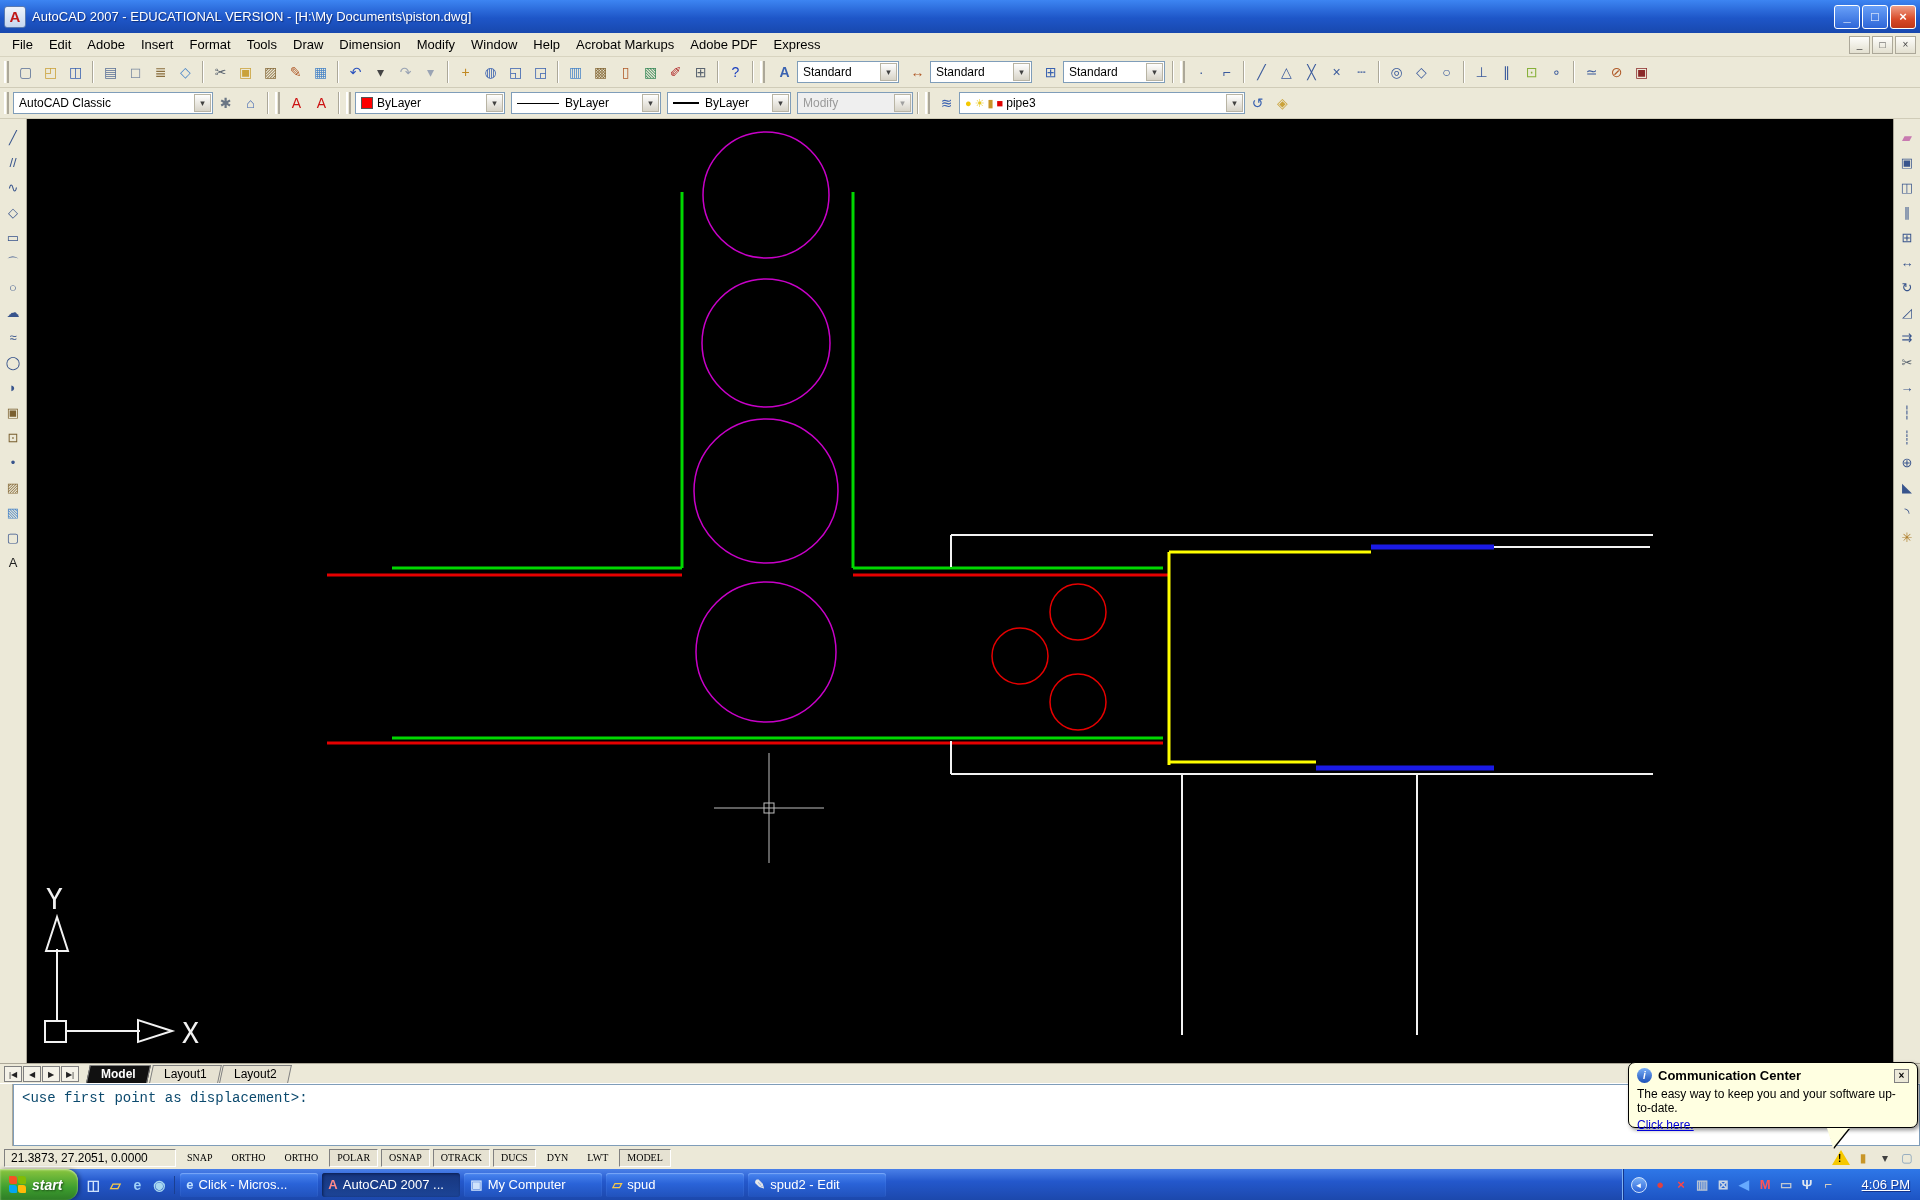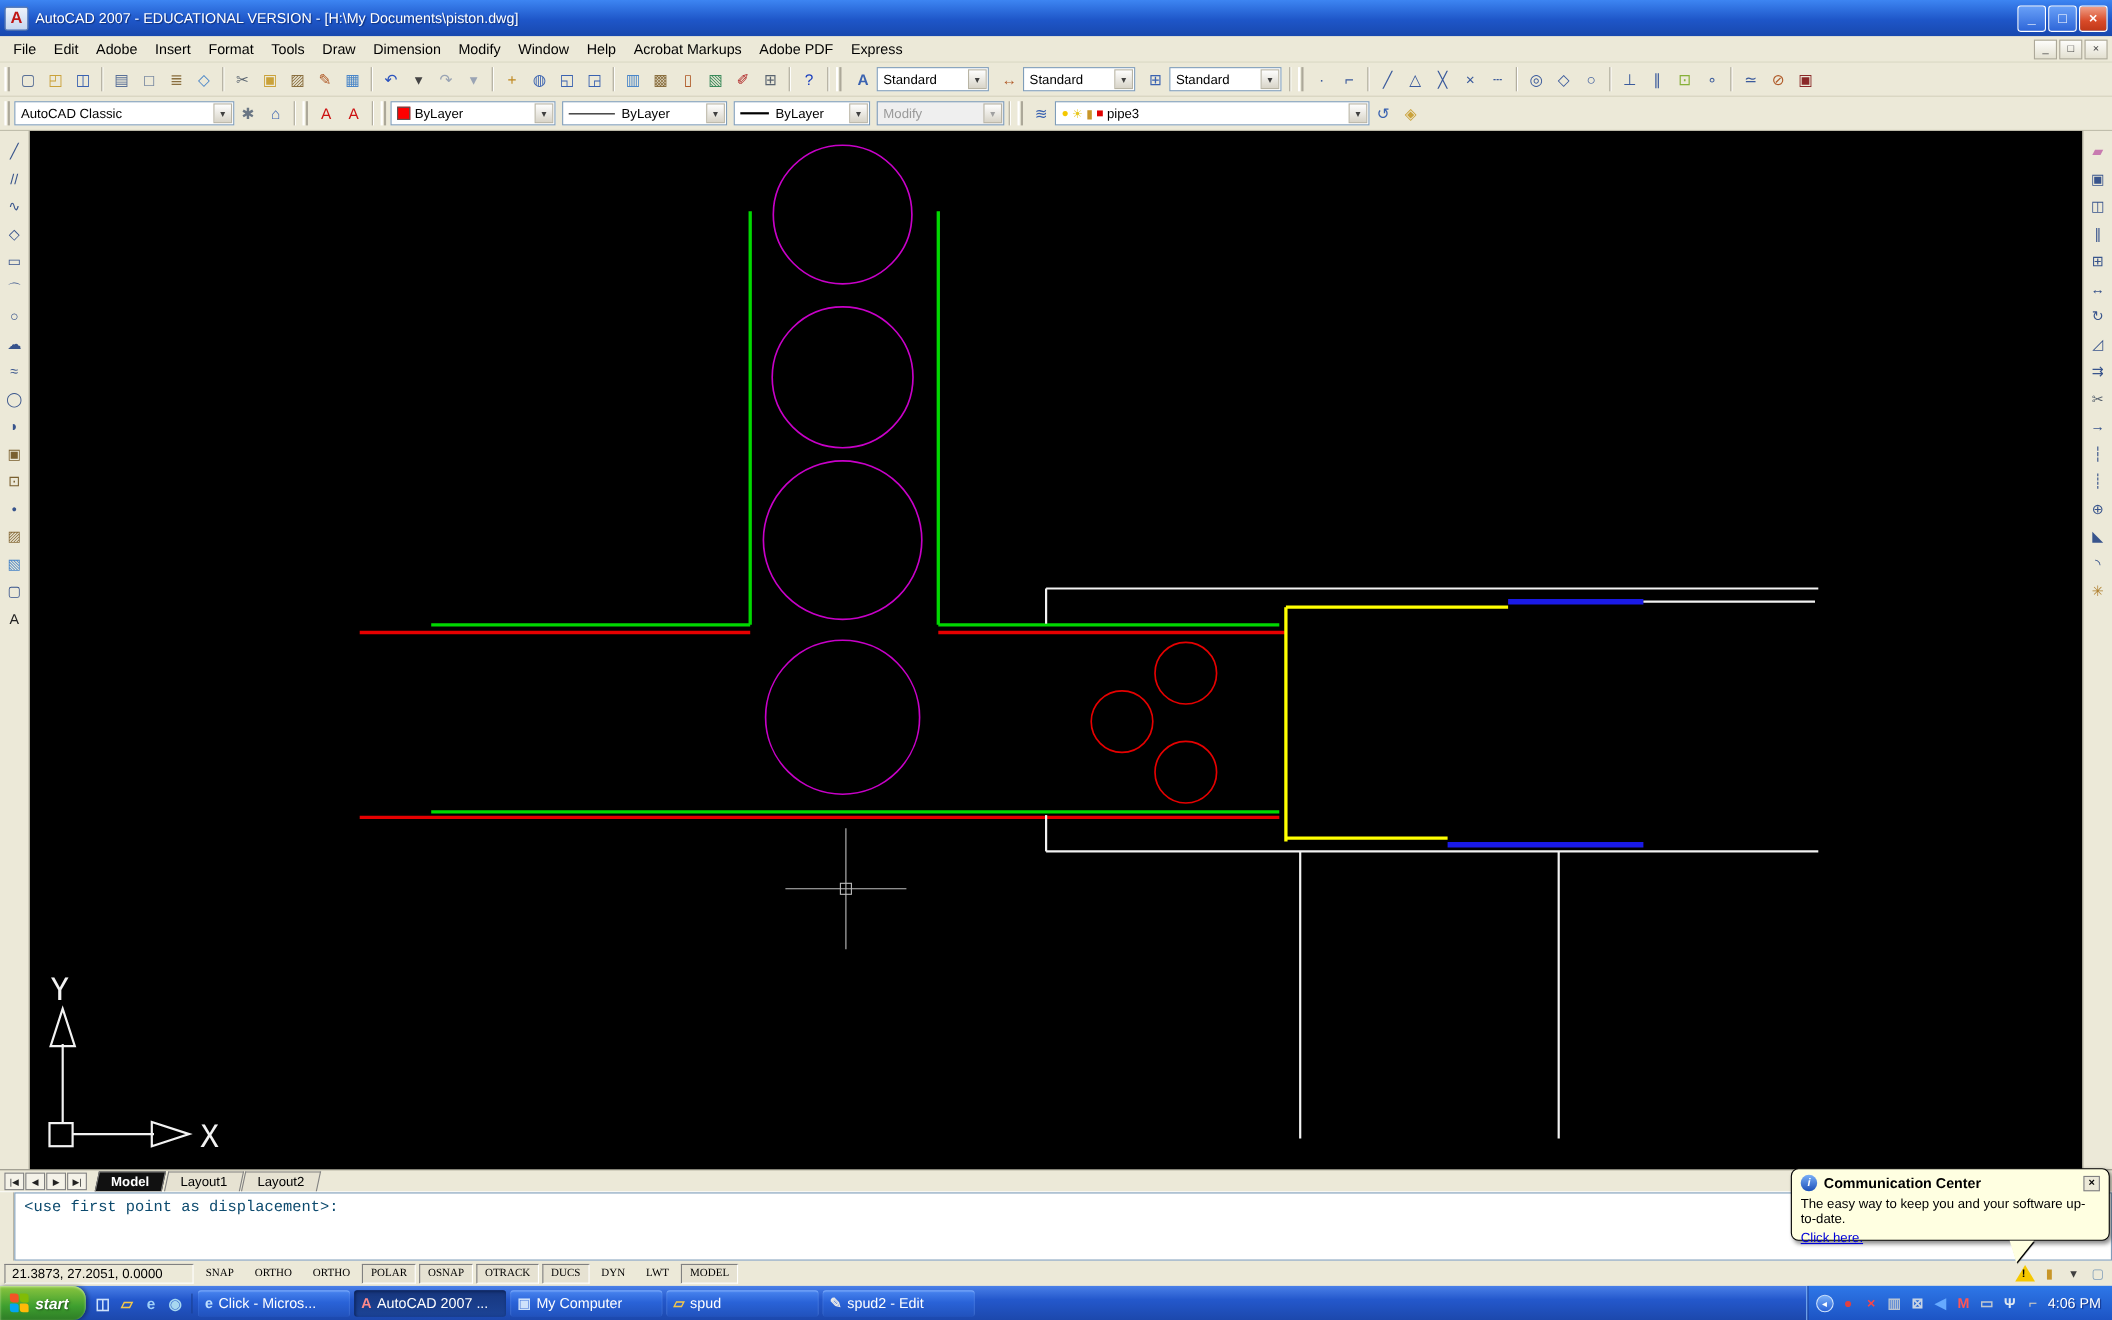--- a/index.html
+++ b/index.html
@@ -107,21 +107,21 @@
     padding:0 6px;background:linear-gradient(#4a86f0,#2a63d8 45%,#2152bc);color:#fff;font-size:13px;
     box-shadow:inset 0 1px 1px #7aa8f8;white-space:nowrap;overflow:hidden;}
   .taskbtn.active{background:linear-gradient(#17367e,#1c4496);box-shadow:inset 1px 1px 3px #0a1e50;}
   .tbico{font-weight:bold;font-size:13px;flex:none;}
   .tray{height:31px;display:flex;align-items:center;gap:5px;padding:0 10px 0 8px;
     background:linear-gradient(#2e77e8,#1d54c4);border-left:1px solid #7fb4f4;box-shadow:inset 1px 0 0 #14348c;}
   .chevron{width:16px;height:16px;border-radius:50%;background:linear-gradient(#7ab0f8,#2a63d8);
     color:#fff;font-size:9px;display:flex;align-items:center;justify-content:center;border:1px solid #cfe2fb;}
   .trayicon{width:17px;height:17px;display:flex;align-items:center;justify-content:center;
     font-size:13px;font-weight:bold;}
-  .clock{color:#fff;font-size:13px;margin-left:0;text-shadow:1px 1px 1px #14348c;}
+  .clock{color:#fff;font-size:13px;margin-left:20px;text-shadow:1px 1px 1px #14348c;text-decoration:underline;}
 
   
   .balloon{position:absolute;left:1628px;top:1062px;width:290px;height:66px;background:#ffffe1;
     border:1px solid #000;border-radius:7px;z-index:50;padding:5px 8px;font-size:12px;box-shadow:2px 2px 4px rgba(0,0,0,.45);}
   .balloon .btitle{display:flex;align-items:center;gap:6px;font-weight:bold;font-size:13px;}
   .binfo{width:15px;height:15px;border-radius:50%;background:linear-gradient(#7ab0f8,#1c50b8);
     color:#fff;font-size:10px;font-weight:bold;font-style:italic;display:flex;align-items:center;justify-content:center;flex:none;}
   .bclose{margin-left:auto;width:15px;height:14px;border:1px solid #808080;background:#ece9d8;
     display:flex;align-items:center;justify-content:center;font-size:10px;font-weight:bold;}
   .bbody{margin-top:4px;color:#000;}

